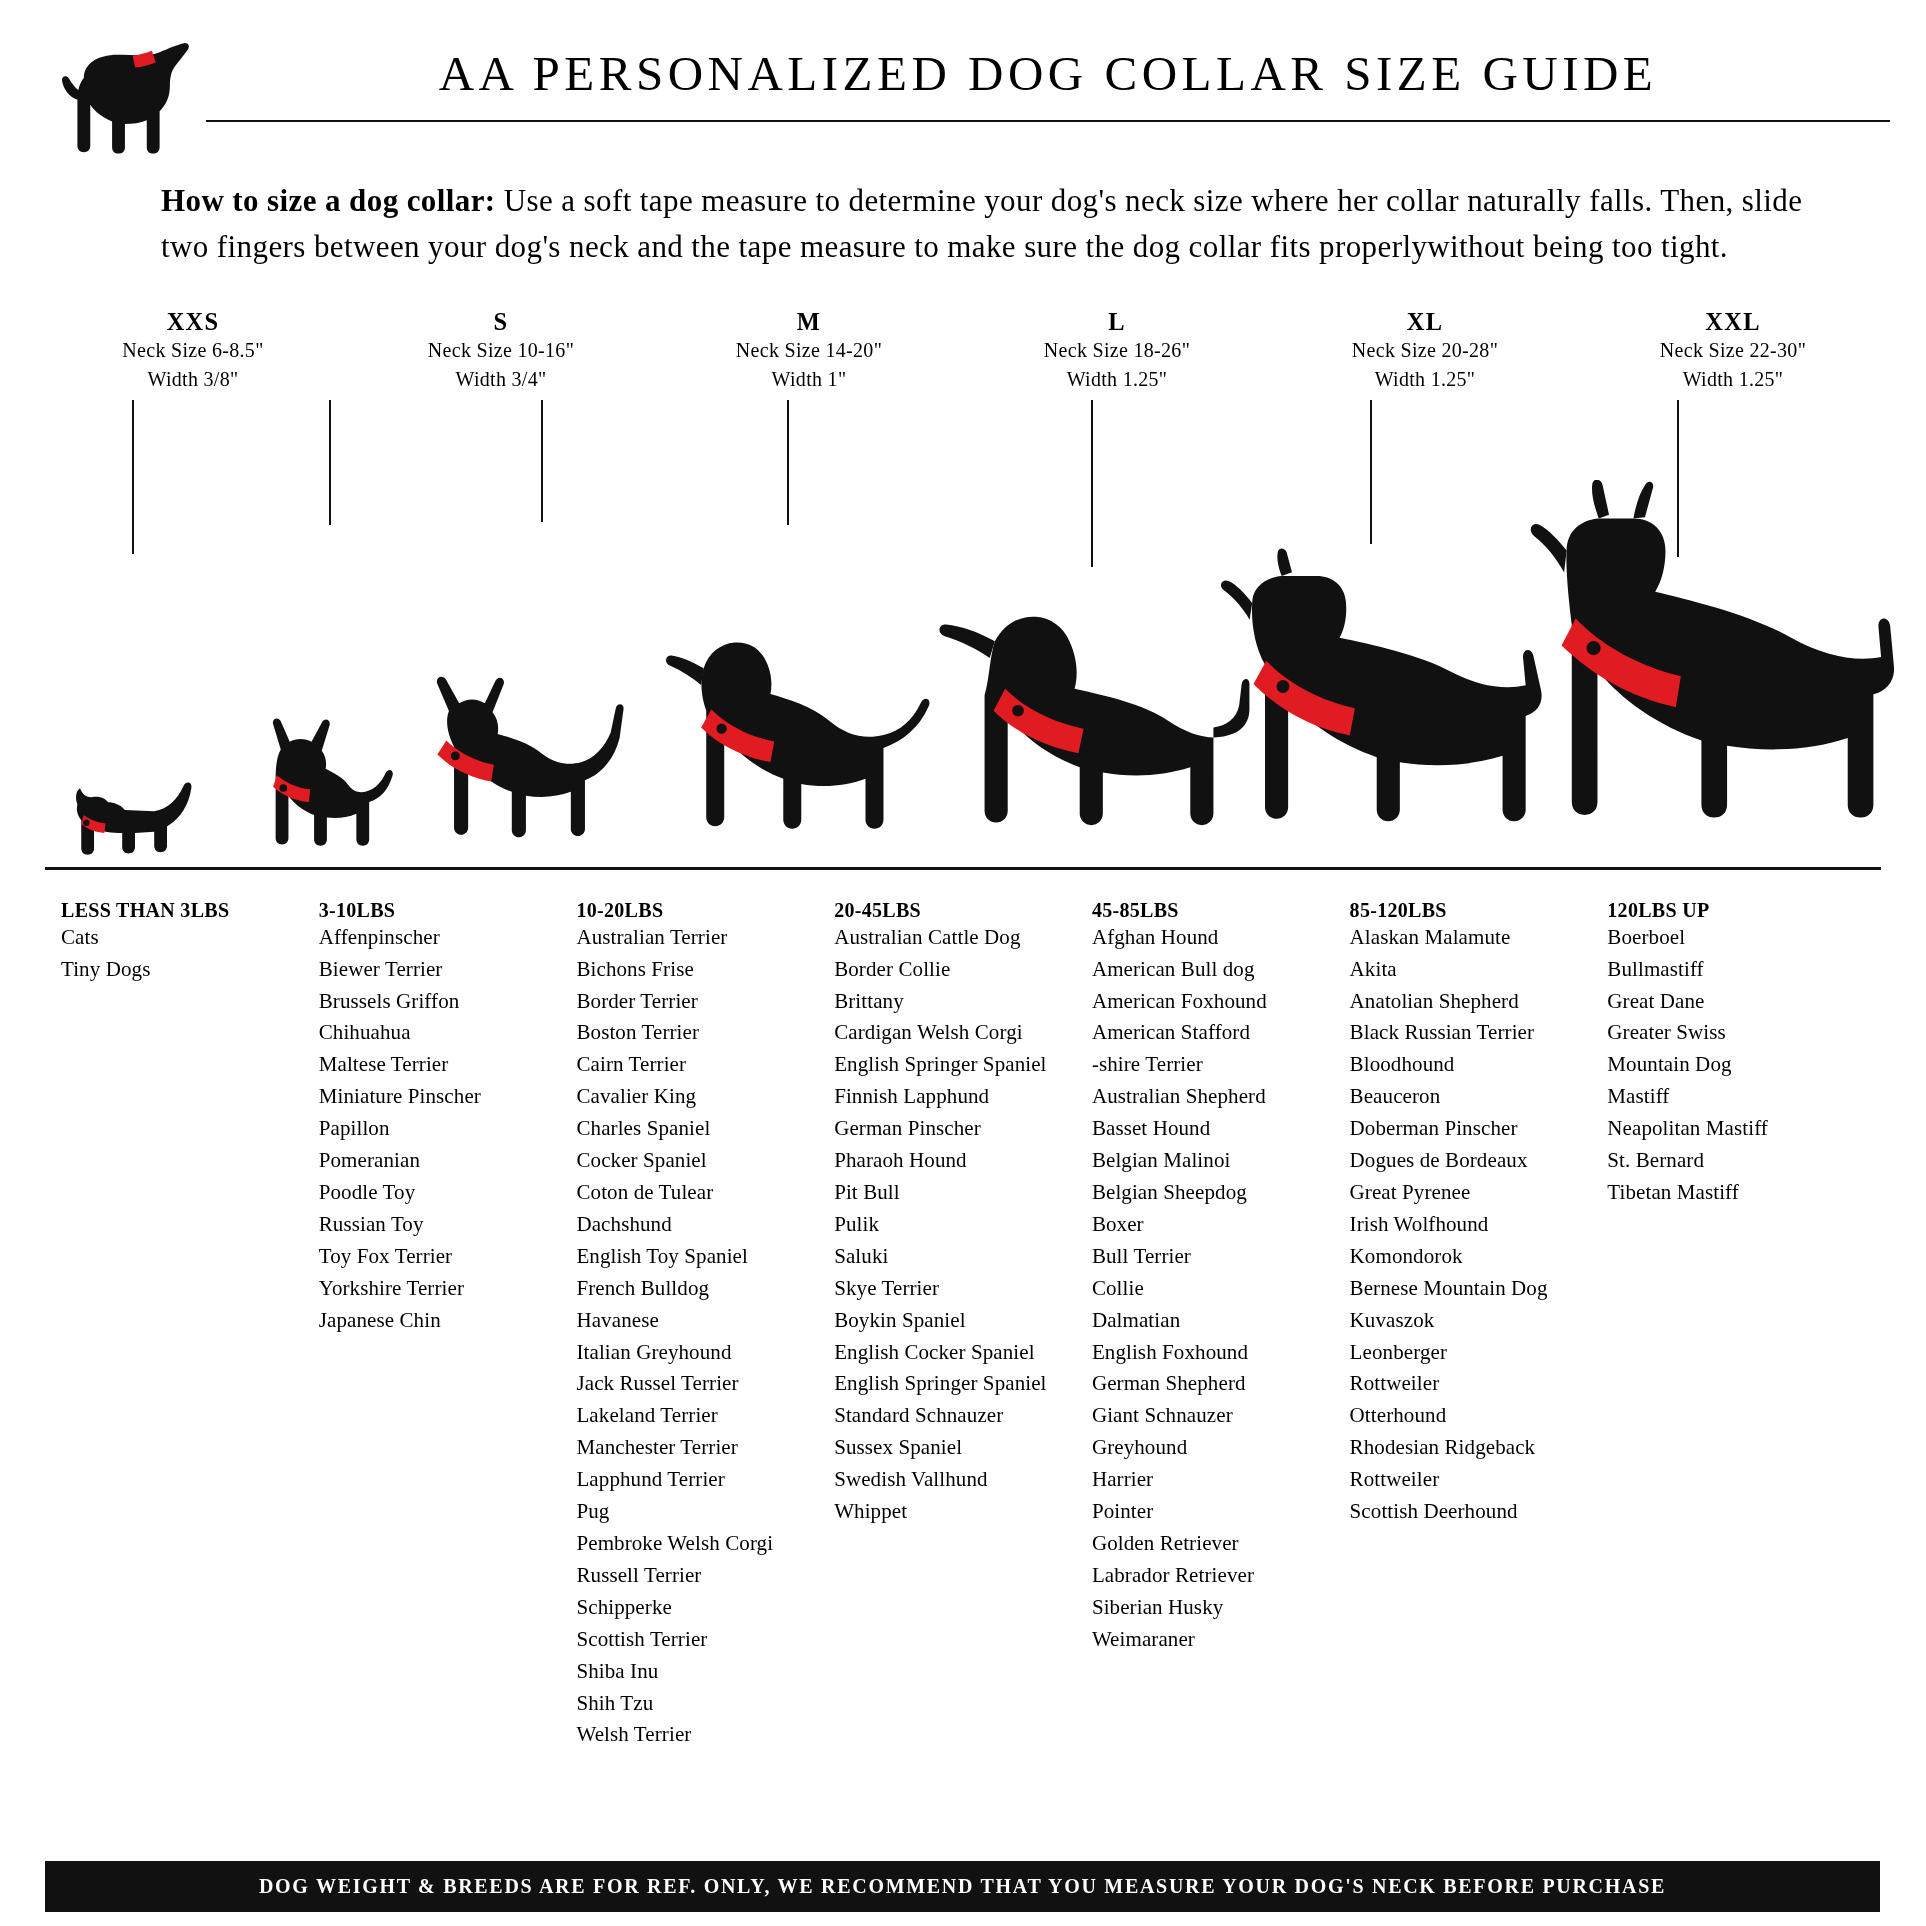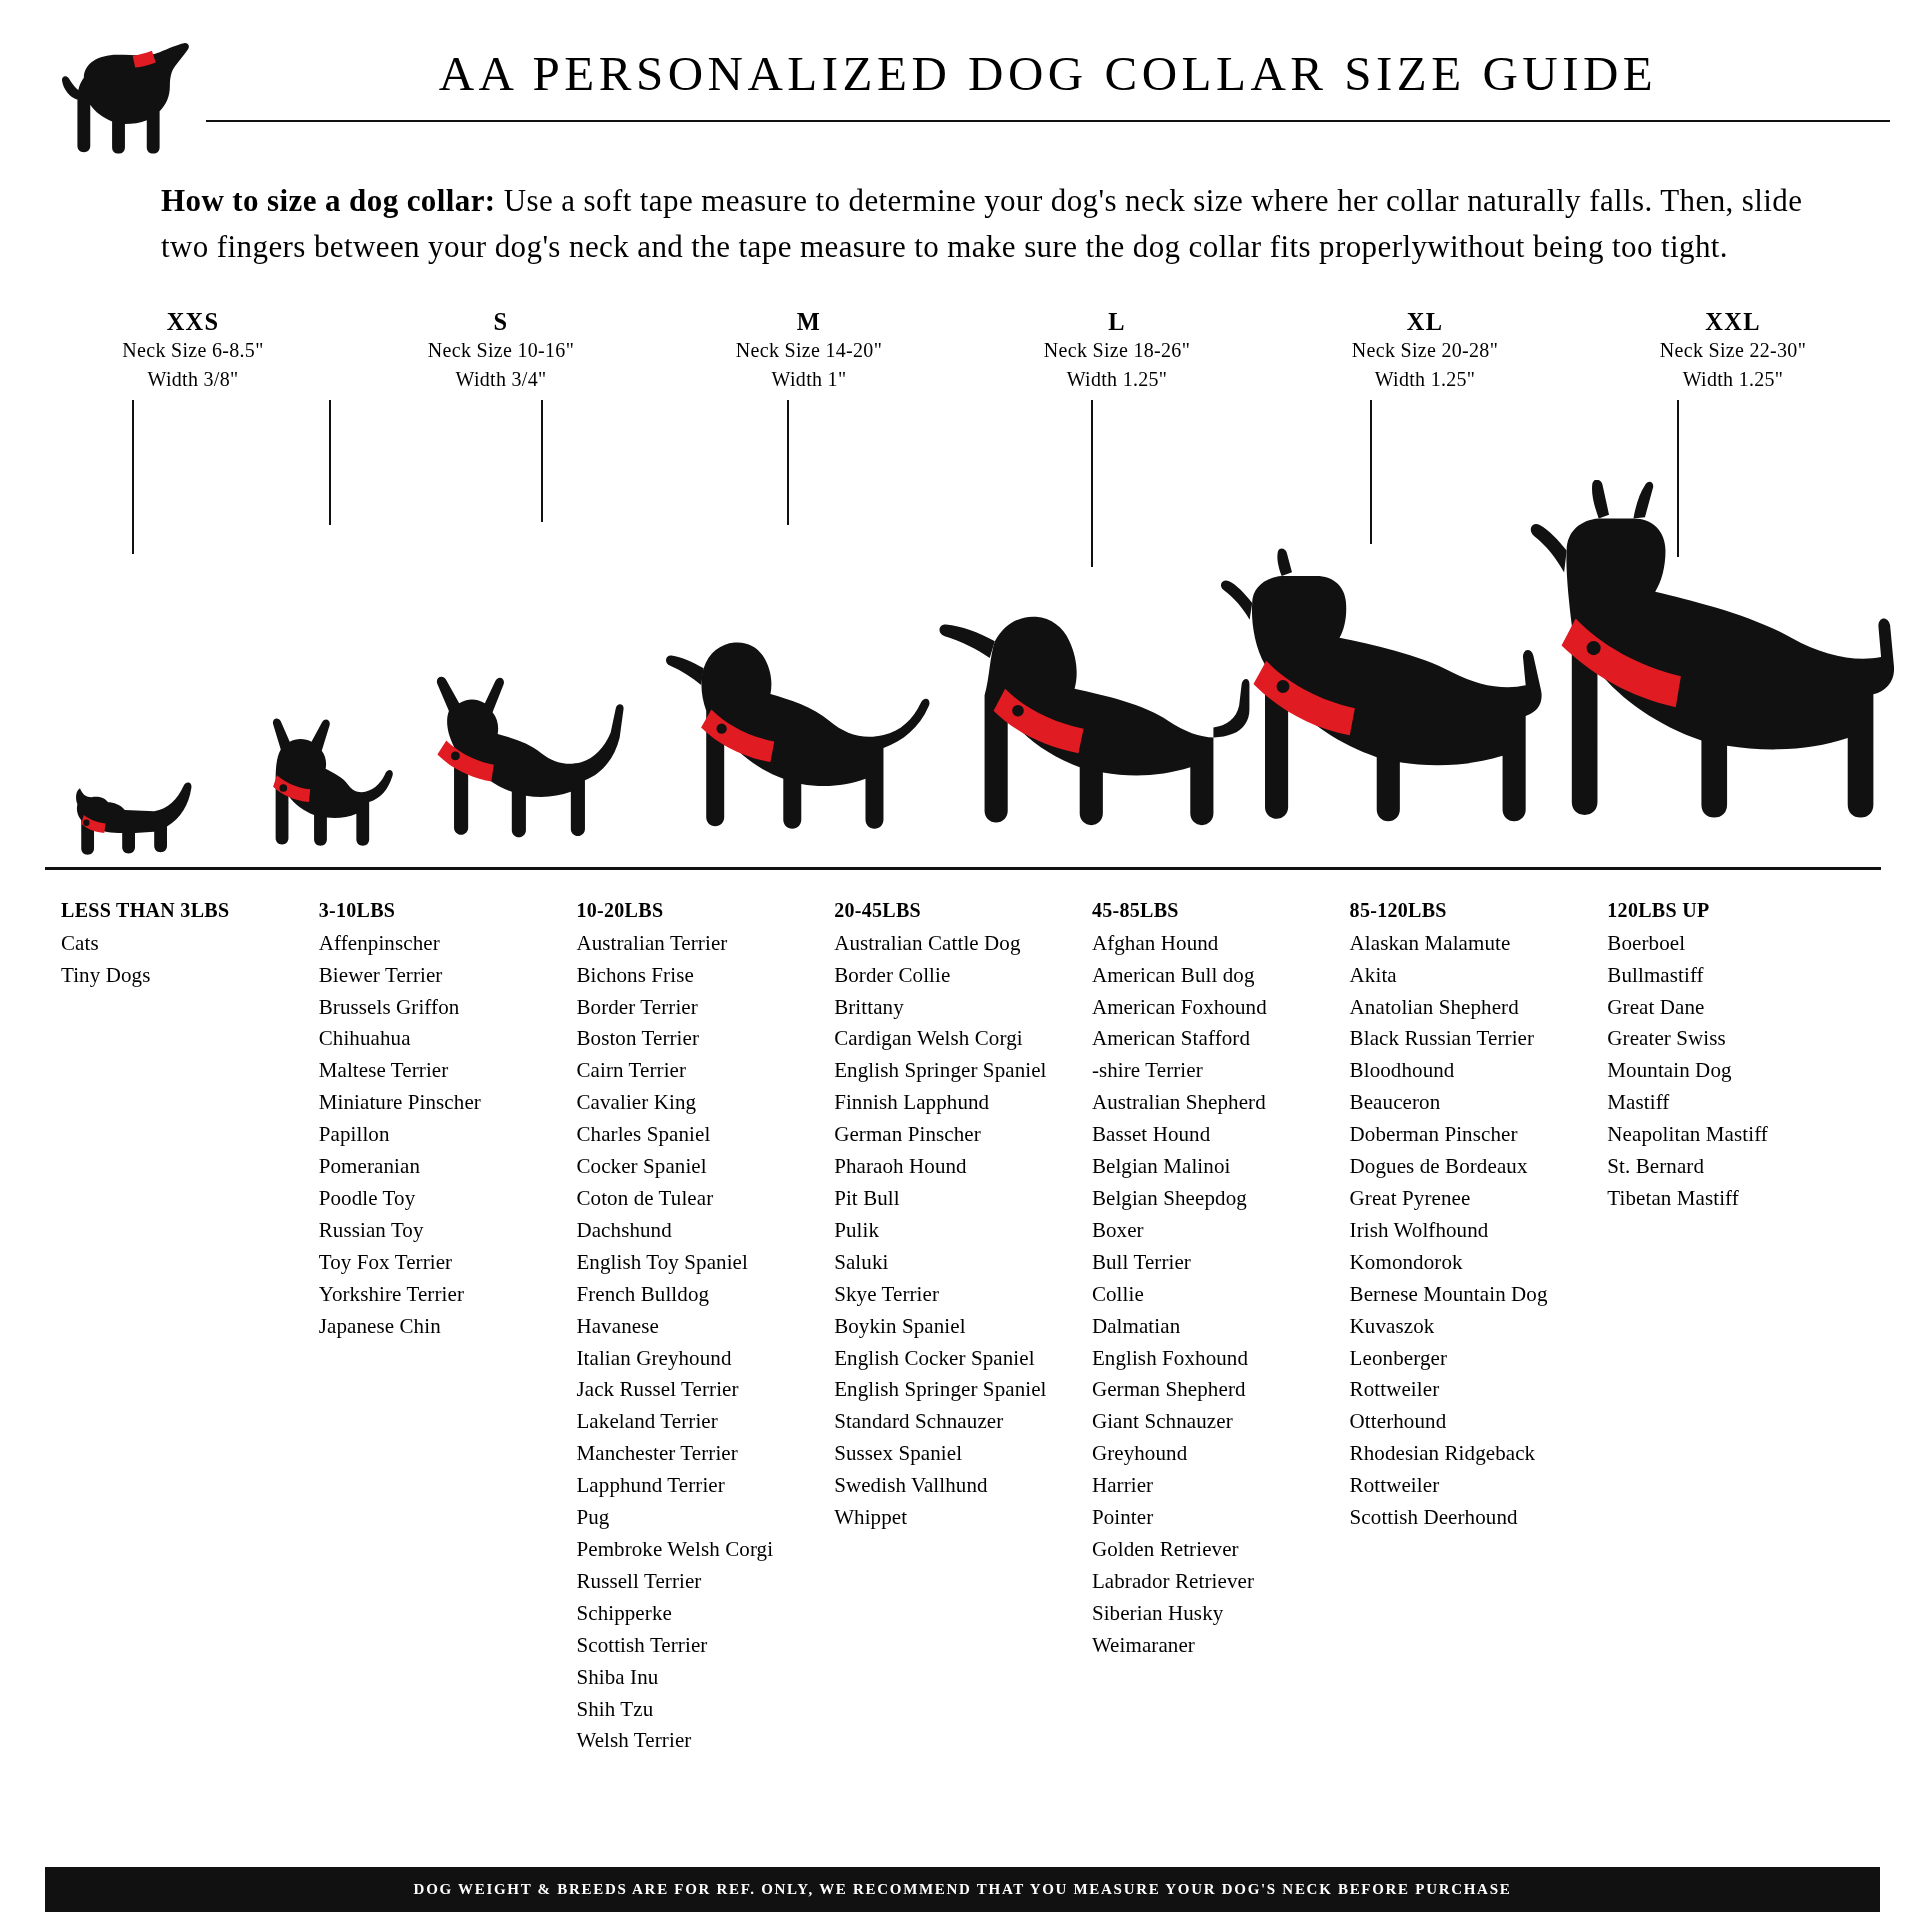--- a/index.html
+++ b/index.html
@@ -111,40 +111,40 @@
     box-sizing: border-box;
   }
   .breed-col {
     flex: 1 1 0;
     padding-right: 11.6px;
   }
   .breed-head {
     font-size: 20px;
     font-weight: 700;
     letter-spacing: 0.3px;
-    margin-bottom: 6px;
+    margin-bottom: 0;
     white-space: nowrap;
   }
   .breed-item {
     font-size: 21px;
     line-height: 1.52;
     letter-spacing: 0.1px;
     white-space: nowrap;
   }
 
   
   .footer {
     position: absolute;
     left: 45px;
     right: 46px;
     bottom: 14px;
     background: #111111;
     color: #ffffff;
     text-align: center;
-    font-size: 15px;
+    font-size: 20px;
     letter-spacing: 1.7px;
     padding: 14px 0;
     font-weight: 700;
   }
 </style>
 </head>
 <body>
 
 <div class="header">
   <div class="logo">

